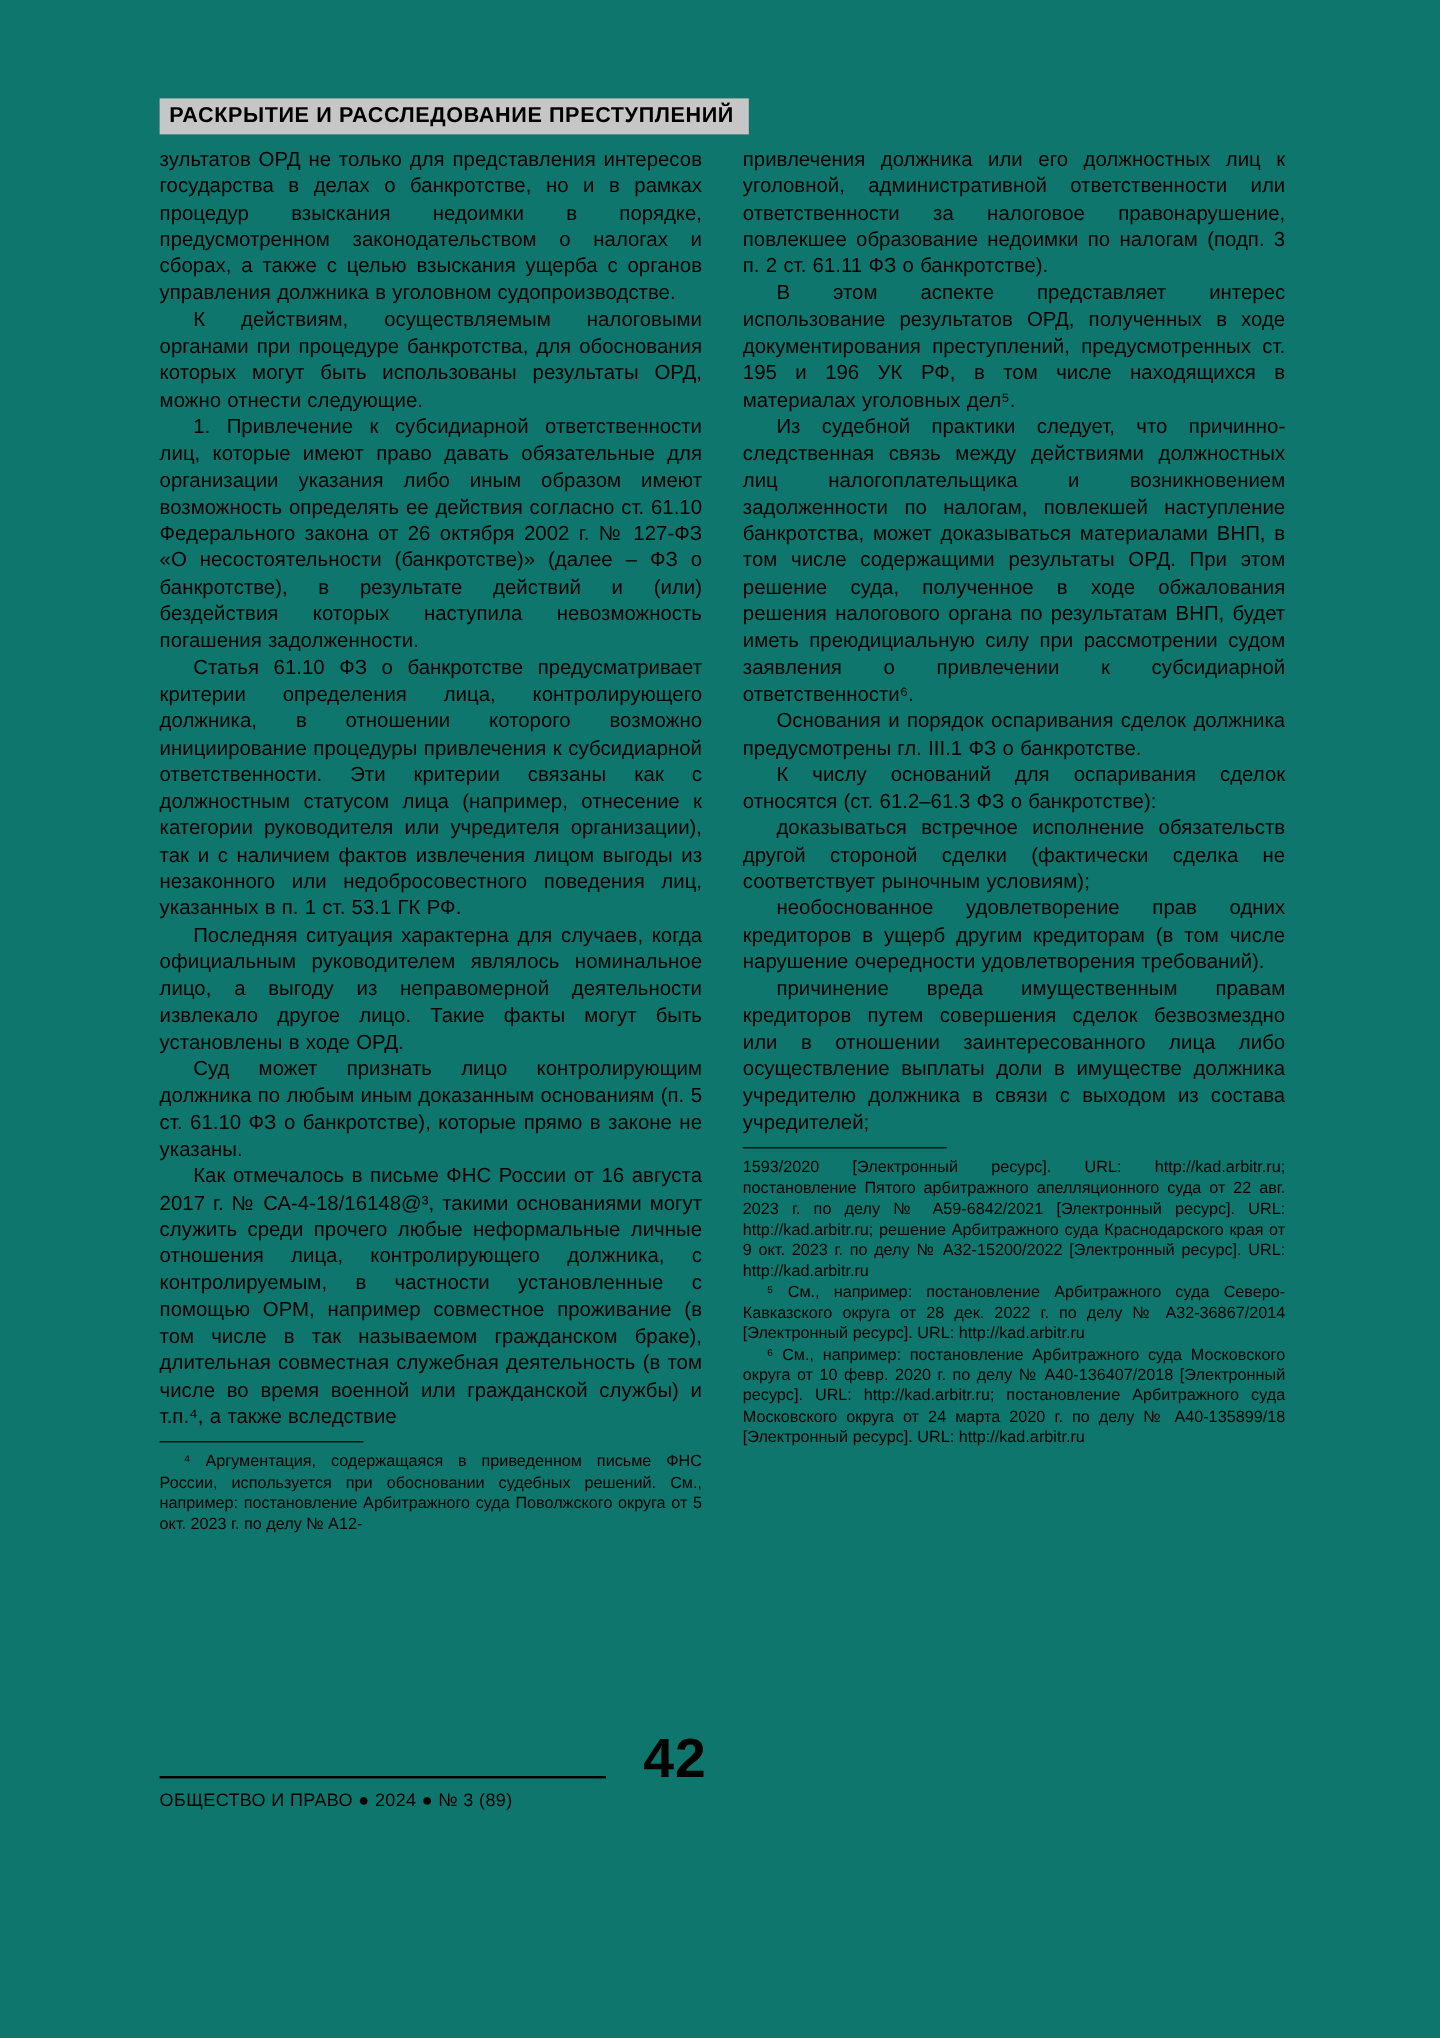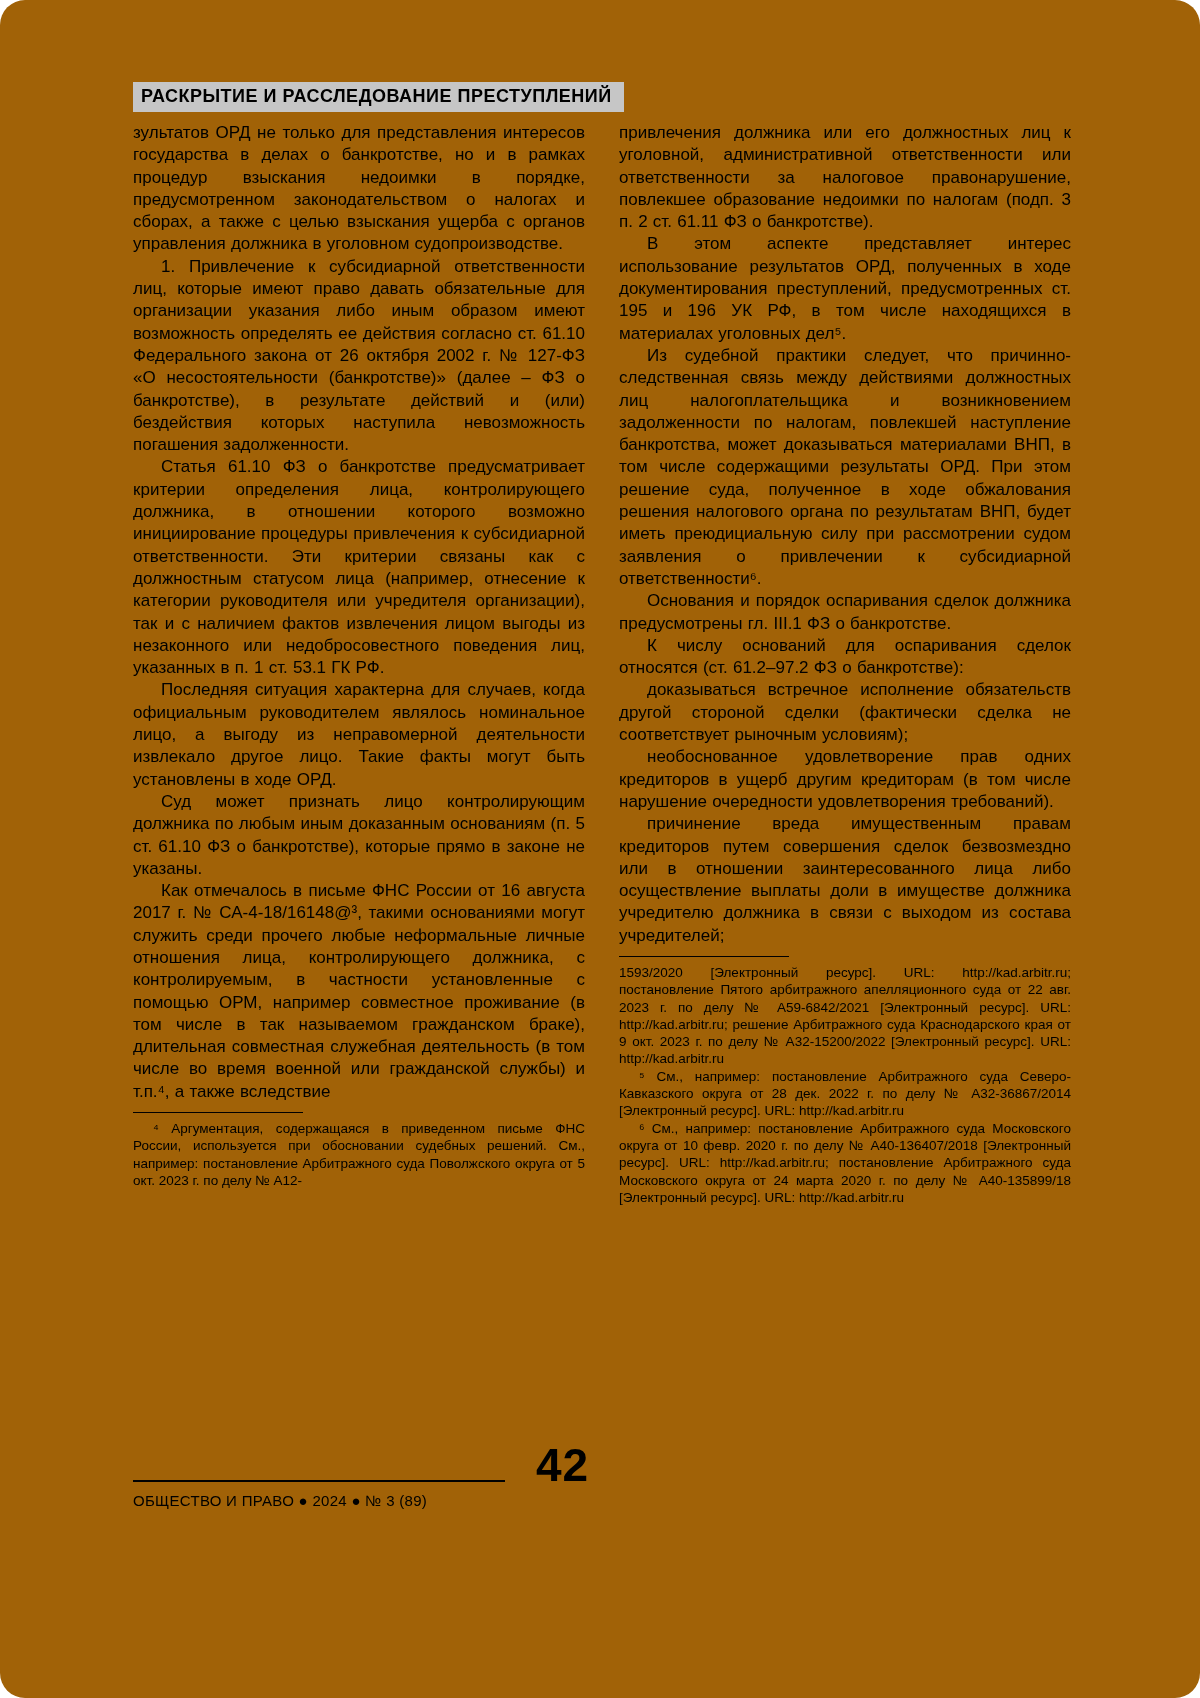--- a/index.html
+++ b/index.html
@@ -4,25 +4,24 @@
 <style>
   html, body {
     margin: 0;
     padding: 0;
     background: #ffffff;
   }
   .page {
     position: relative;
     width: 1200px;
     height: 1698px;
-    background: #a16207;
+    background: #0f766e;
     font-family: "Liberation Sans", sans-serif;
     color: #000000;
     overflow: hidden;
-    border-radius: 25px;
   }
   .header-bar {
     position: absolute;
     top: 82px;
     left: 133px;
     background: #c6c6c6;
     padding: 4px 12px 5px 8px;
   }
   .header-title {
     font-size: 18px;
@@ -99,37 +98,38 @@
 <div class="page">
 
   <div class="header-bar">
     <div class="header-title">РАСКРЫТИЕ И РАССЛЕДОВАНИЕ ПРЕСТУПЛЕНИЙ</div>
   </div>
 
   <div class="columns">
 
     <div class="col">
       <p class="body no-indent">зультатов ОРД не только для представления интересов государства в делах о банкротстве, но и в рамках процедур взыскания недоимки в порядке, предусмотренном законодательством о налогах и сборах, а также с целью взыскания ущерба с органов управления должника в уголовном судопроизводстве.</p>
+      <p class="body">К действиям, осуществляемым налоговыми органами при процедуре банкротства, для обоснования которых могут быть использованы результаты ОРД, можно отнести следующие.</p>
       <p class="body">1. Привлечение к субсидиарной ответственности лиц, которые имеют право давать обязательные для организации указания либо иным образом имеют возможность определять ее действия согласно ст. 61.10 Федерального закона от 26 октября 2002 г. № 127-ФЗ «О несостоятельности (банкротстве)» (далее – ФЗ о банкротстве), в результате действий и (или) бездействия которых наступила невозможность погашения задолженности.</p>
       <p class="body">Статья 61.10 ФЗ о банкротстве предусматривает критерии определения лица, контролирующего должника, в отношении которого возможно инициирование процедуры привлечения к субсидиарной ответственности. Эти критерии связаны как с должностным статусом лица (например, отнесение к категории руководителя или учредителя организации), так и с наличием фактов извлечения лицом выгоды из незаконного или недобросовестного поведения лиц, указанных в п. 1 ст. 53.1 ГК РФ.</p>
       <p class="body">Последняя ситуация характерна для случаев, когда официальным руководителем являлось номинальное лицо, а выгоду из неправомерной деятельности извлекало другое лицо. Такие факты могут быть установлены в ходе ОРД.</p>
       <p class="body">Суд может признать лицо контролирующим должника по любым иным доказанным основаниям (п. 5 ст. 61.10 ФЗ о банкротстве), которые прямо в законе не указаны.</p>
       <p class="body">Как отмечалось в письме ФНС России от 16 августа 2017 г. № СА-4-18/16148@³, такими основаниями могут служить среди прочего любые неформальные личные отношения лица, контролирующего должника, с контролируемым, в частности установленные с помощью ОРМ, например совместное проживание (в том числе в так называемом гражданском браке), длительная совместная служебная деятельность (в том числе во время военной или гражданской службы) и т.п.⁴, а также вследствие</p>
 
       <div class="footnote-rule"></div>
 
       <p class="footnote">⁴ Аргументация, содержащаяся в приведенном письме ФНС России, используется при обосновании судебных решений. См., например: постановление Арбитражного суда Поволжского округа от 5 окт. 2023 г. по делу № А12-</p>
     </div>
 
     <div class="col">
       <p class="body no-indent">привлечения должника или его должностных лиц к уголовной, административной ответственности или ответственности за налоговое правонарушение, повлекшее образование недоимки по налогам (подп. 3 п. 2 ст. 61.11 ФЗ о банкротстве).</p>
       <p class="body">В этом аспекте представляет интерес использование результатов ОРД, полученных в ходе документирования преступлений, предусмотренных ст. 195 и 196 УК РФ, в том числе находящихся в материалах уголовных дел⁵.</p>
       <p class="body">Из судебной практики следует, что причинно-следственная связь между действиями должностных лиц налогоплательщика и возникновением задолженности по налогам, повлекшей наступление банкротства, может доказываться материалами ВНП, в том числе содержащими результаты ОРД. При этом решение суда, полученное в ходе обжалования решения налогового органа по результатам ВНП, будет иметь преюдициальную силу при рассмотрении судом заявления о привлечении к субсидиарной ответственности⁶.</p>
       <p class="body">Основания и порядок оспаривания сделок должника предусмотрены гл. III.1 ФЗ о банкротстве.</p>
-      <p class="body">К числу оснований для оспаривания сделок относятся (ст. 61.2–97.2 ФЗ о банкротстве):</p>
+      <p class="body">К числу оснований для оспаривания сделок относятся (ст. 61.2–61.3 ФЗ о банкротстве):</p>
       <p class="body">доказываться встречное исполнение обязательств другой стороной сделки (фактически сделка не соответствует рыночным условиям);</p>
       <p class="body">необоснованное удовлетворение прав одних кредиторов в ущерб другим кредиторам (в том числе нарушение очередности удовлетворения требований).</p>
       <p class="body">причинение вреда имущественным правам кредиторов путем совершения сделок безвозмездно или в отношении заинтересованного лица либо осуществление выплаты доли в имуществе должника учредителю должника в связи с выходом из состава учредителей;</p>
 
       <div class="footnote-rule"></div>
 
       <p class="footnote no-indent">1593/2020 [Электронный ресурс]. URL: http://kad.arbitr.ru; постановление Пятого арбитражного апелляционного суда от 22 авг. 2023 г. по делу № А59-6842/2021 [Электронный ресурс]. URL: http://kad.arbitr.ru; решение Арбитражного суда Краснодарского края от 9 окт. 2023 г. по делу № А32-15200/2022 [Электронный ресурс]. URL: http://kad.arbitr.ru</p>
       <p class="footnote">⁵ См., например: постановление Арбитражного суда Северо-Кавказского округа от 28 дек. 2022 г. по делу № А32-36867/2014 [Электронный ресурс]. URL: http://kad.arbitr.ru</p>
       <p class="footnote">⁶ См., например: постановление Арбитражного суда Московского округа от 10 февр. 2020 г. по делу № А40-136407/2018 [Электронный ресурс]. URL: http://kad.arbitr.ru; постановление Арбитражного суда Московского округа от 24 марта 2020 г. по делу № А40-135899/18 [Электронный ресурс]. URL: http://kad.arbitr.ru</p>
     </div>

